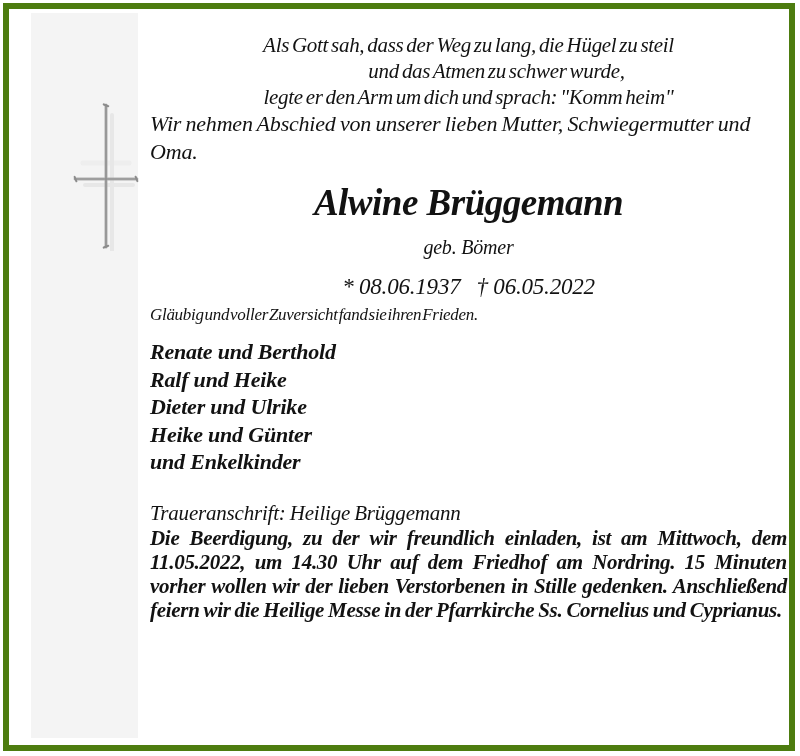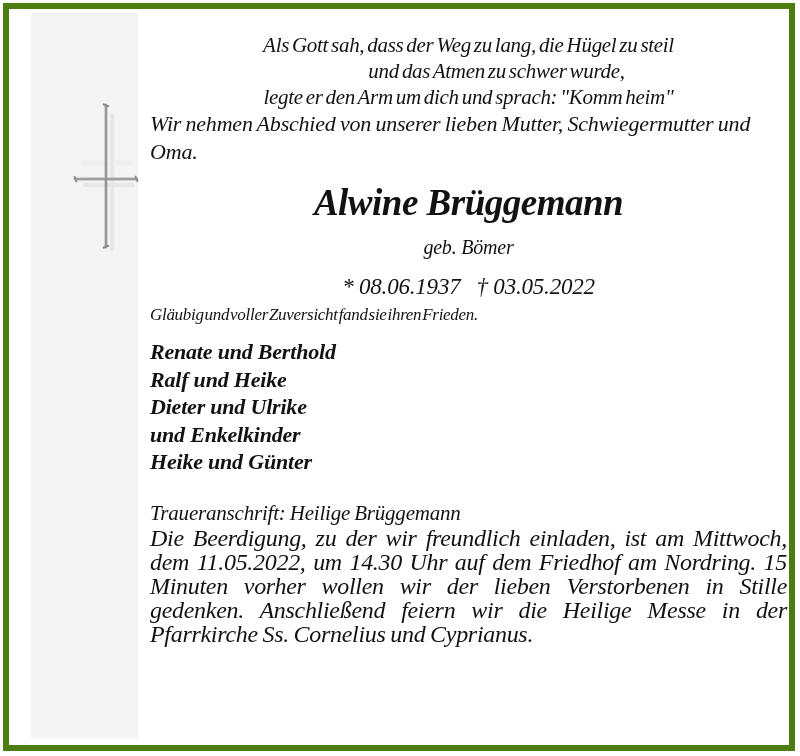--- a/index.html
+++ b/index.html
@@ -88,26 +88,27 @@
     line-height: 27.5px;
   }
   .address {
     margin-top: 25px;
     font-size: 21px;
     line-height: 25px;
     word-spacing: -1px;
   }
   .funeral {
     margin-top: 15px;
-    font-size: 24px;
+    font-size: 21px;
     line-height: 24px;
     text-align: justify;
     text-align-last: left;
     word-spacing: -1px;
     letter-spacing: -0.3px;
+    font-weight: bold;
   }
 </style>
 </head>
 <body>
 
 <div class="card">
 
   <div class="stripe">
     <svg class="cross" viewBox="0 0 70 150" xmlns="http://www.w3.org/2000/svg" aria-hidden="true">
 
@@ -142,31 +143,31 @@
     </div>
 
     <p class="intro">Wir nehmen Abschied von unserer lieben Mutter, Schwiegermutter und Oma.</p>
 
     <h1 class="name">Alwine Brüggemann</h1>
 
     <div class="maiden">geb. Bömer</div>
 
     <div class="dates">
       <span>* 08.06.1937</span>
-      <span>† 03.05.2022</span>
+      <span>† 06.05.2022</span>
     </div>
 
     <p class="faith">Gläubig und voller Zuversicht fand sie ihren Frieden.</p>
 
     <div class="mourners">
       <div>Renate und Berthold</div>
       <div>Ralf und Heike</div>
       <div>Dieter und Ulrike</div>
+      <div>Heike und Günter</div>
       <div>und Enkelkinder</div>
-      <div>Heike und Günter</div>
     </div>
 
     <div class="address">
       <div>Traueranschrift: Heilige Brüggemann</div>
     </div>
 
     <p class="funeral">Die Beerdigung, zu der wir freundlich einladen, ist am Mittwoch, dem 11.05.2022, um 14.30 Uhr auf dem Friedhof am Nordring. 15 Minuten vorher wollen wir der lieben Verstorbenen in Stille gedenken. Anschließend feiern wir die Heilige Messe in der Pfarrkirche Ss. Cornelius und Cyprianus.</p>
 
   </div>
 </div>

